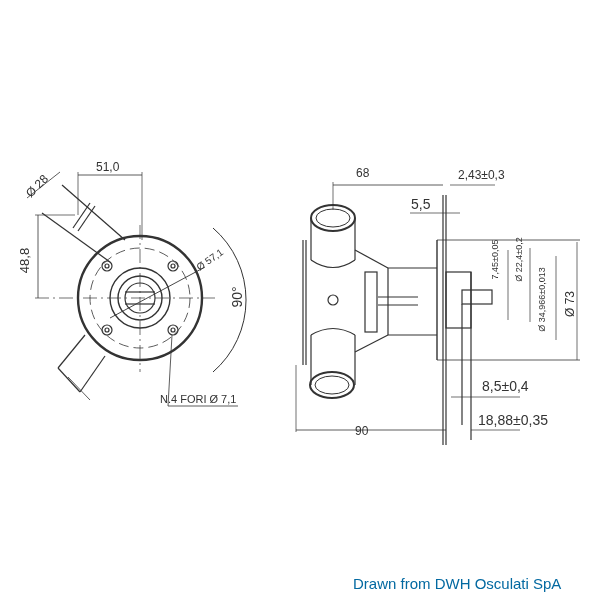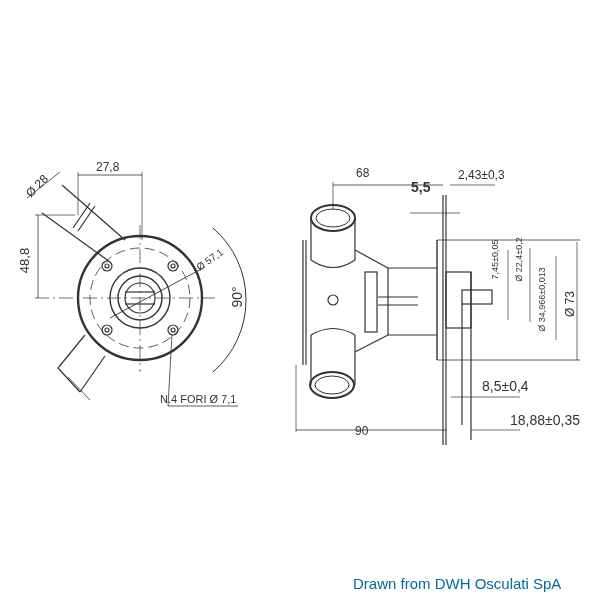--- a/index.html
+++ b/index.html
@@ -114,30 +114,30 @@
     <line x1="410" y1="213" x2="460" y2="213" stroke-width="0.7"></line>
 
     <line x1="296" y1="365" x2="296" y2="432" stroke-width="0.7"></line>
     <line x1="296" y1="430" x2="446" y2="430" stroke-width="0.8"></line>
     <line x1="451" y1="397" x2="520" y2="397" stroke-width="0.7"></line>
     <line x1="471" y1="430" x2="520" y2="430" stroke-width="0.7"></line>
   </g>
 </svg>
 
 <div class="lbl" style="left:24px;top:180px;font-size:12px;transform:rotate(-45deg);">Ø 28</div>
-<div class="lbl" style="left:96px;top:161px;font-size:12px;">27,8</div>
+<div class="lbl" style="left:96px;top:161px;font-size:12px;">51,0</div>
 <div class="lbl" style="left:12px;top:254px;font-size:13px;transform:rotate(-90deg);">48,8</div>
 <div class="lbl" style="left:195px;top:255px;font-size:10px;transform:rotate(-35deg);">Ø 57,1</div>
 <div class="lbl" style="left:226px;top:290px;font-size:14px;transform:rotate(-90deg);">90°</div>
 <div class="lbl" style="left:160px;top:394px;font-size:11px;">N.4 FORI Ø 7,1</div>
 
 <div class="lbl" style="left:356px;top:167px;font-size:12px;">68</div>
 <div class="lbl" style="left:458px;top:169px;font-size:12px;text-align:right;">2,43±0,3</div>
-<div class="lbl" style="left:411px;top:180px;font-size:14px;font-weight:bold;">5,5</div>
+<div class="lbl" style="left:411px;top:197px;font-size:14px;">5,5</div>
 <div class="lbl" style="left:476px;top:255px;font-size:9px;transform:rotate(-90deg);">7,45±0,05</div>
 <div class="lbl" style="left:497px;top:255px;font-size:9px;transform:rotate(-90deg);">Ø 22,4±0,2</div>
 <div class="lbl" style="left:510px;top:295px;font-size:9px;transform:rotate(-90deg);">Ø 34,966±0,013</div>
 <div class="lbl" style="left:557px;top:298px;font-size:12px;transform:rotate(-90deg);">Ø 73</div>
 <div class="lbl" style="left:482px;top:379px;font-size:14px;">8,5±0,4</div>
 <div class="lbl" style="left:355px;top:425px;font-size:12px;text-align:right;">90</div>
-<div class="lbl" style="left:478px;top:413px;font-size:14px;margin-left:32px;">18,88±0,35</div>
+<div class="lbl" style="left:478px;top:413px;font-size:14px;">18,88±0,35</div>
 
 <div class="credit">Drawn from DWH Osculati SpA</div>
 
 </body></html>

